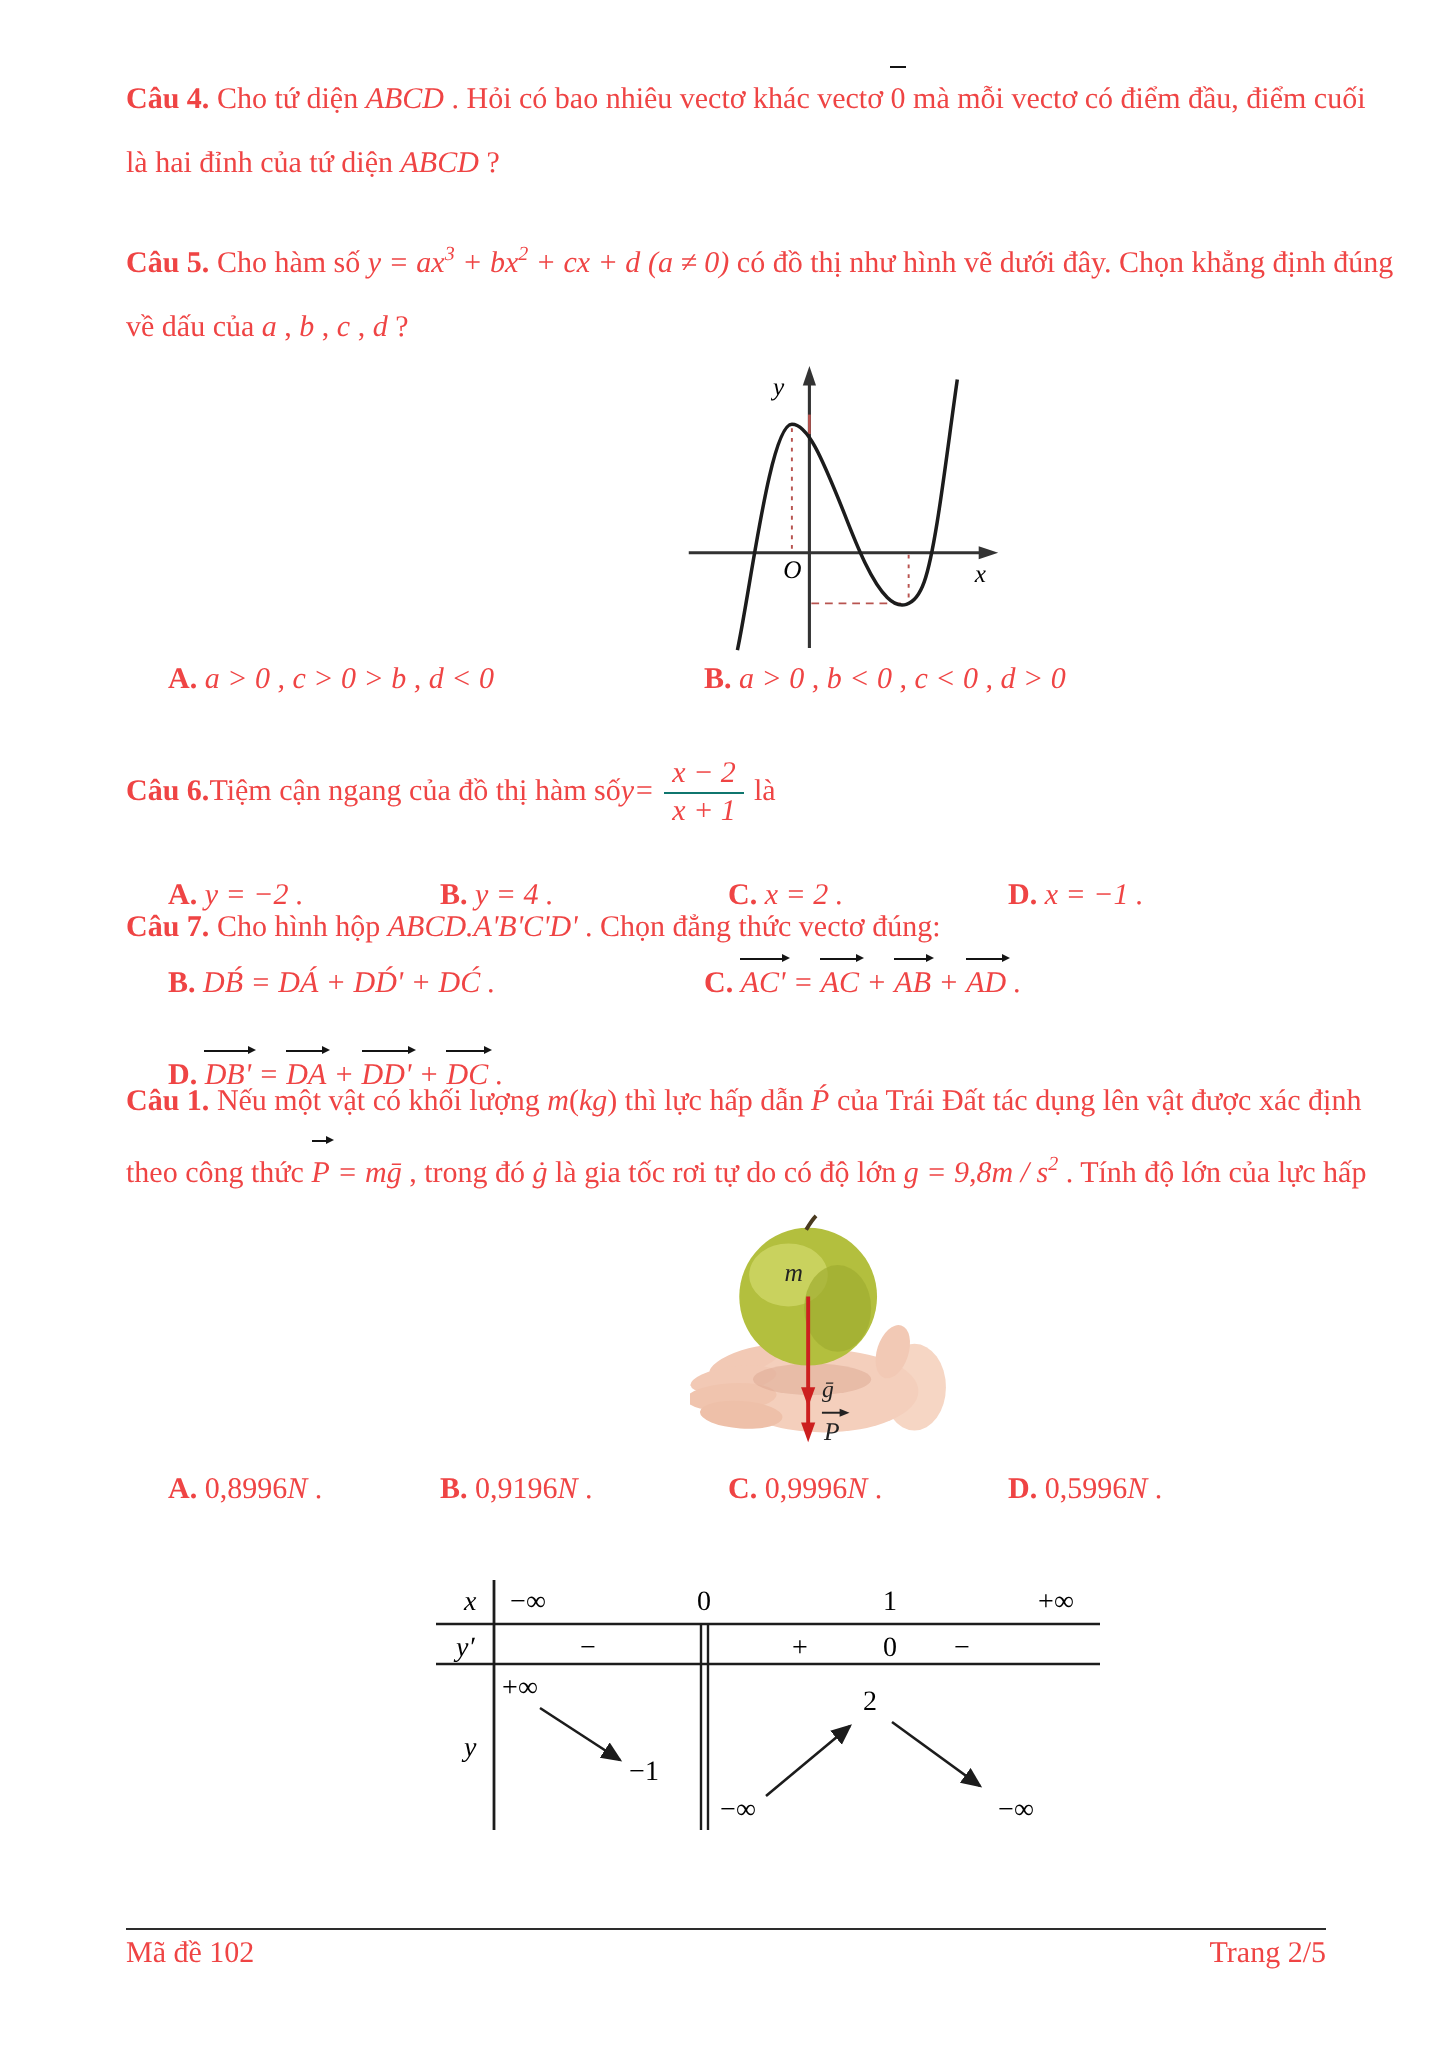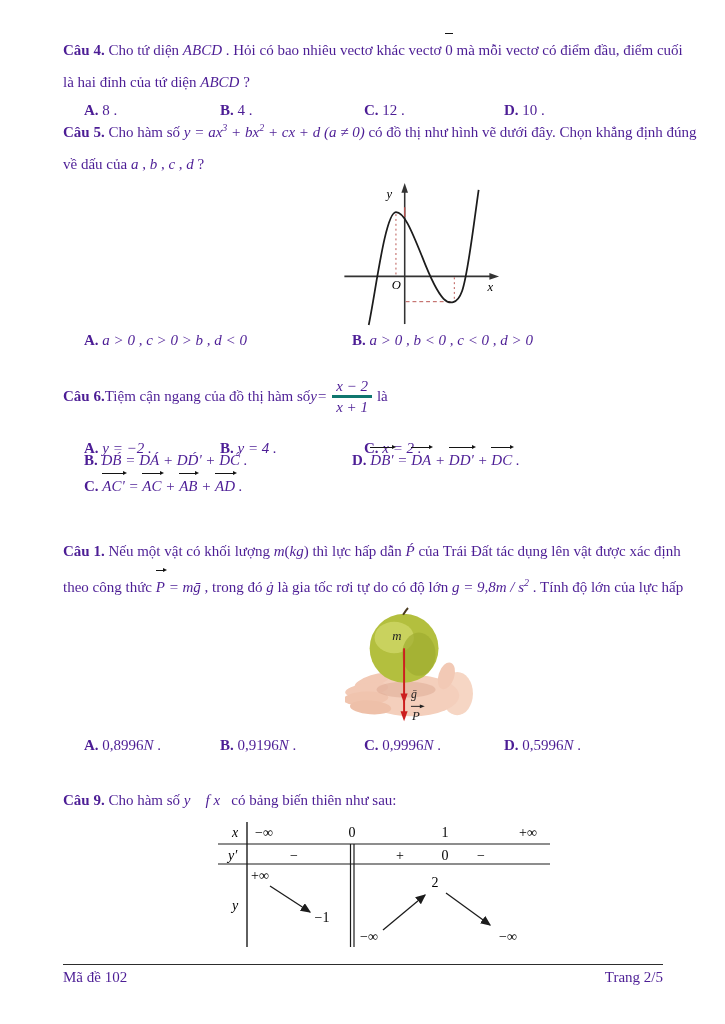--- a/index.html
+++ b/index.html
@@ -1,57 +1,51 @@
 <!DOCTYPE html>
 <html><head>
 <meta charset="utf-8">
 <style>
   html,body{margin:0;padding:0;background:#e8e8e8;}
   .page{position:relative;width:725px;height:1024px;margin:0 auto;background:#ffffff;
-        font-family:"Liberation Serif","DejaVu Serif",serif;font-size:15px;color:#4c1d95;overflow:hidden;}
+        font-family:"Liberation Serif","DejaVu Serif",serif;font-size:15px;color:#ef4444;overflow:hidden;}
   .q{position:absolute;left:63px;right:62px;}
   .pl{line-height:32px;white-space:nowrap;}
   .pl-frac{display:flex;align-items:center;height:52px;white-space:nowrap;}
   .b{font-weight:bold;}
   .i{font-style:italic;}
   .sup{font-style:italic;font-size:10px;vertical-align:6px;}
   .vec{position:relative;display:inline-block;font-style:italic;}
   .vec::before{content:"";position:absolute;left:0;right:2px;top:-1px;border-top:1px solid #141414;}
   .vec::after{content:"";position:absolute;right:-2px;top:-3.5px;width:0;height:0;
               border-left:4px solid #141414;border-top:2.5px solid transparent;border-bottom:2.5px solid transparent;}
   .bar{position:relative;display:inline-block;}
   .bar::before{content:"";position:absolute;left:0;right:0;top:-1px;border-top:1px solid #141414;}
   .frac{display:inline-flex;flex-direction:column;text-align:center;font-style:italic;
         margin:0 5px;line-height:1.2;vertical-align:middle;}
-  .frac .num{border-bottom:3px solid #0f766e;padding:0 4px;text-align:right;}
+  .frac .num{border-bottom:1px solid #0f766e;padding:0 4px;text-align:right;}
   .frac .den{padding:0 4px;}
   .opts4{display:grid;grid-template-columns:136px 144px 140px 1fr;padding-left:21px;line-height:24px;}
-  .opts2{display:grid;grid-template-columns:268px 1fr;padding-left:21px;line-height:24px;row-gap:2px;}
+  .opts2{display:grid;grid-template-columns:268px 1fr;padding-left:21px;line-height:24px;row-gap:22px;}
   .opt{white-space:nowrap;}
   .fig-graph{display:block;margin:2px 0 2px 272px;}
   .fig-apple{display:block;margin:2px 0 4px 282px;}
   .fig-table{display:block;margin:4px 0 0 155px;}
   .footer{position:absolute;left:63px;right:62px;top:964px;border-top:1.5px solid #2d2d2d;
           display:flex;justify-content:space-between;padding-top:4px;font-size:15px;}
   svg text{font-family:"Liberation Serif","DejaVu Serif",serif;}
 </style>
 </head>
 <body>
 
 <div class="page">
 
   <section class="q" style="top:34px">
     <div class="pl"><span class="b">Câu 4.</span><span> Cho tứ diện </span><span class="i">ABCD</span><span> . Hỏi có bao nhiêu vectơ khác vectơ </span><span class="bar">0</span><span>  mà mỗi vectơ có điểm đầu, điểm cuối</span></div>
     <div class="pl"><span>là hai đỉnh của tứ diện </span><span class="i">ABCD</span><span> ?</span></div>
-    <div class="opts4">
-      <div class="opt"><span class="b">A.</span><span> 8 .</span></div>
-      <div class="opt"><span class="b">B.</span><span> 4 .</span></div>
-      <div class="opt"><span class="b">C.</span><span> 12 .</span></div>
-      <div class="opt"><span class="b">D.</span><span> 10 .</span></div>
-    </div>
   </section>
 
   <section class="q" style="top:112px">
     <div class="pl"><span class="b">Câu 5.</span><span> Cho hàm số </span><span class="i">y</span><span class="i"> = </span><span class="i">ax</span><span class="sup">3</span><span class="i"> + </span><span class="i">bx</span><span class="sup">2</span><span class="i"> + cx + d</span><span class="i"> (</span><span class="i">a</span><span class="i"> ≠ 0)</span><span> có đồ thị như hình vẽ dưới đây. Chọn khẳng định đúng</span></div>
     <div class="pl"><span>về dấu của </span><span class="i">a</span><span> , </span><span class="i">b</span><span> , </span><span class="i">c</span><span> , </span><span class="i">d</span><span> ?</span></div>
     <svg class="fig-graph" width="190" height="144" viewBox="0 0 192 148">
 
       <line x1="8" y1="97" x2="161" y2="97" stroke="#333" stroke-width="1.6"></line>
       <polygon points="167,97 157,93.6 157,100.4" fill="#333"></polygon>
       <line x1="70" y1="146" x2="70" y2="7" stroke="#333" stroke-width="1.6"></line>
@@ -83,28 +77,30 @@
         <span class="frac">
           <span class="num">x − 2</span>
           <span class="den">x + 1</span>
         </span>
         <span> là</span>
       </div>
     <div class="opts4" style="margin-top:14px">
       <div class="opt"><span class="b">A.</span><span class="i"> y = −2 .</span></div>
       <div class="opt"><span class="b">B.</span><span class="i"> y = 4 .</span></div>
       <div class="opt"><span class="b">C.</span><span class="i"> x = 2 .</span></div>
+      <div class="opt"><span class="b">D.</span><span class="i"> x = −1 .</span></div>
     </div>
   </section>
 
   <section class="q" style="top:448px">
+    <div class="pl"><span class="b">Câu 7.</span><span> Cho hình hộp </span><span class="i">ABCD.A'B'C'D'</span><span> . Chọn đẳng thức vectơ đúng:</span></div>
     <div class="opts2">
       <div class="opt"><span class="b">B.</span><span class="i"> DB́ = DÁ + DD́' + DĆ .</span></div>
+      <div class="opt"><span class="b">C.</span><span> </span><span class="vec">AC'</span><span class="i"> = </span><span class="vec">AC</span><span class="i"> + </span><span class="vec">AB</span><span class="i"> + </span><span class="vec">AD</span><span class="i"> .</span></div>
       <div class="opt"><span class="b">D.</span><span> </span><span class="vec">DB'</span><span class="i"> = </span><span class="vec">DA</span><span class="i"> + </span><span class="vec">DD'</span><span class="i"> + </span><span class="vec">DC</span><span class="i"> .</span></div>
-      <div class="opt"><span class="b">C.</span><span> </span><span class="vec">AC'</span><span class="i"> = </span><span class="vec">AC</span><span class="i"> + </span><span class="vec">AB</span><span class="i"> + </span><span class="vec">AD</span><span class="i"> .</span></div>
     </div>
   </section>
 
   <section class="q" style="top:535px">
     <div class="pl"><span class="b">Câu 1.</span><span> Nếu một vật có khối lượng </span><span class="i">m</span><span>(</span><span class="i">kg</span><span>)</span><span> thì lực hấp dẫn </span><span class="i">Ṕ</span><span> của Trái Đất tác dụng lên vật được xác định</span></div>
     <div class="pl"><span>theo công thức </span><span class="vec">P</span><span class="i"> = mḡ</span><span> , trong đó </span><span class="i">ġ</span><span> là gia tốc rơi tự do có độ lớn </span><span class="i">g</span><span class="i"> = 9,8</span><span class="i">m / s</span><span class="sup">2</span><span> . Tính độ lớn của lực hấp</span></div>
     <svg class="fig-apple" width="128" height="124" viewBox="0 0 130 126">
 
       <ellipse cx="114" cy="90" rx="16" ry="22" fill="#f6d6c4"></ellipse>
       <ellipse cx="68" cy="92" rx="48" ry="21" fill="#f4cfbc"></ellipse>
@@ -131,21 +127,20 @@
     </svg>
     <div class="opts4">
       <div class="opt"><span class="b">A.</span><span> 0,8996</span><span class="i">N</span><span> .</span></div>
       <div class="opt"><span class="b">B.</span><span> 0,9196</span><span class="i">N</span><span> .</span></div>
       <div class="opt"><span class="b">C.</span><span> 0,9996</span><span class="i">N</span><span> .</span></div>
       <div class="opt"><span class="b">D.</span><span> 0,5996</span><span class="i">N</span><span> .</span></div>
     </div>
   </section>
 
   <section class="q" style="top:784px">
-    <div class="pl"><span class="b">Câu 9.</span><span> Cho hàm số </span><span class="i">y</span><span>&nbsp;&nbsp;&nbsp;&nbsp;</span><span class="i">f&nbsp;x</span><span>&nbsp;&nbsp; có bảng biến thiên như sau:</span></div>
     <svg class="fig-table" width="332" height="128" viewBox="0 0 332 128">
       <defs>
         <marker id="tArr" markerWidth="9" markerHeight="8" refX="7" refY="3.5" orient="auto">
           <path d="M0,0 L8,3.5 L0,7 z" fill="#1c1c1c"></path>
         </marker>
       </defs>
 
       <line x1="29" y1="2" x2="29" y2="127" stroke="#1c1c1c" stroke-width="1.4"></line>
       <line x1="0" y1="24" x2="332" y2="24" stroke="#1c1c1c" stroke-width="1.2"></line>
       <line x1="0" y1="44" x2="332" y2="44" stroke="#1c1c1c" stroke-width="1.2"></line>

